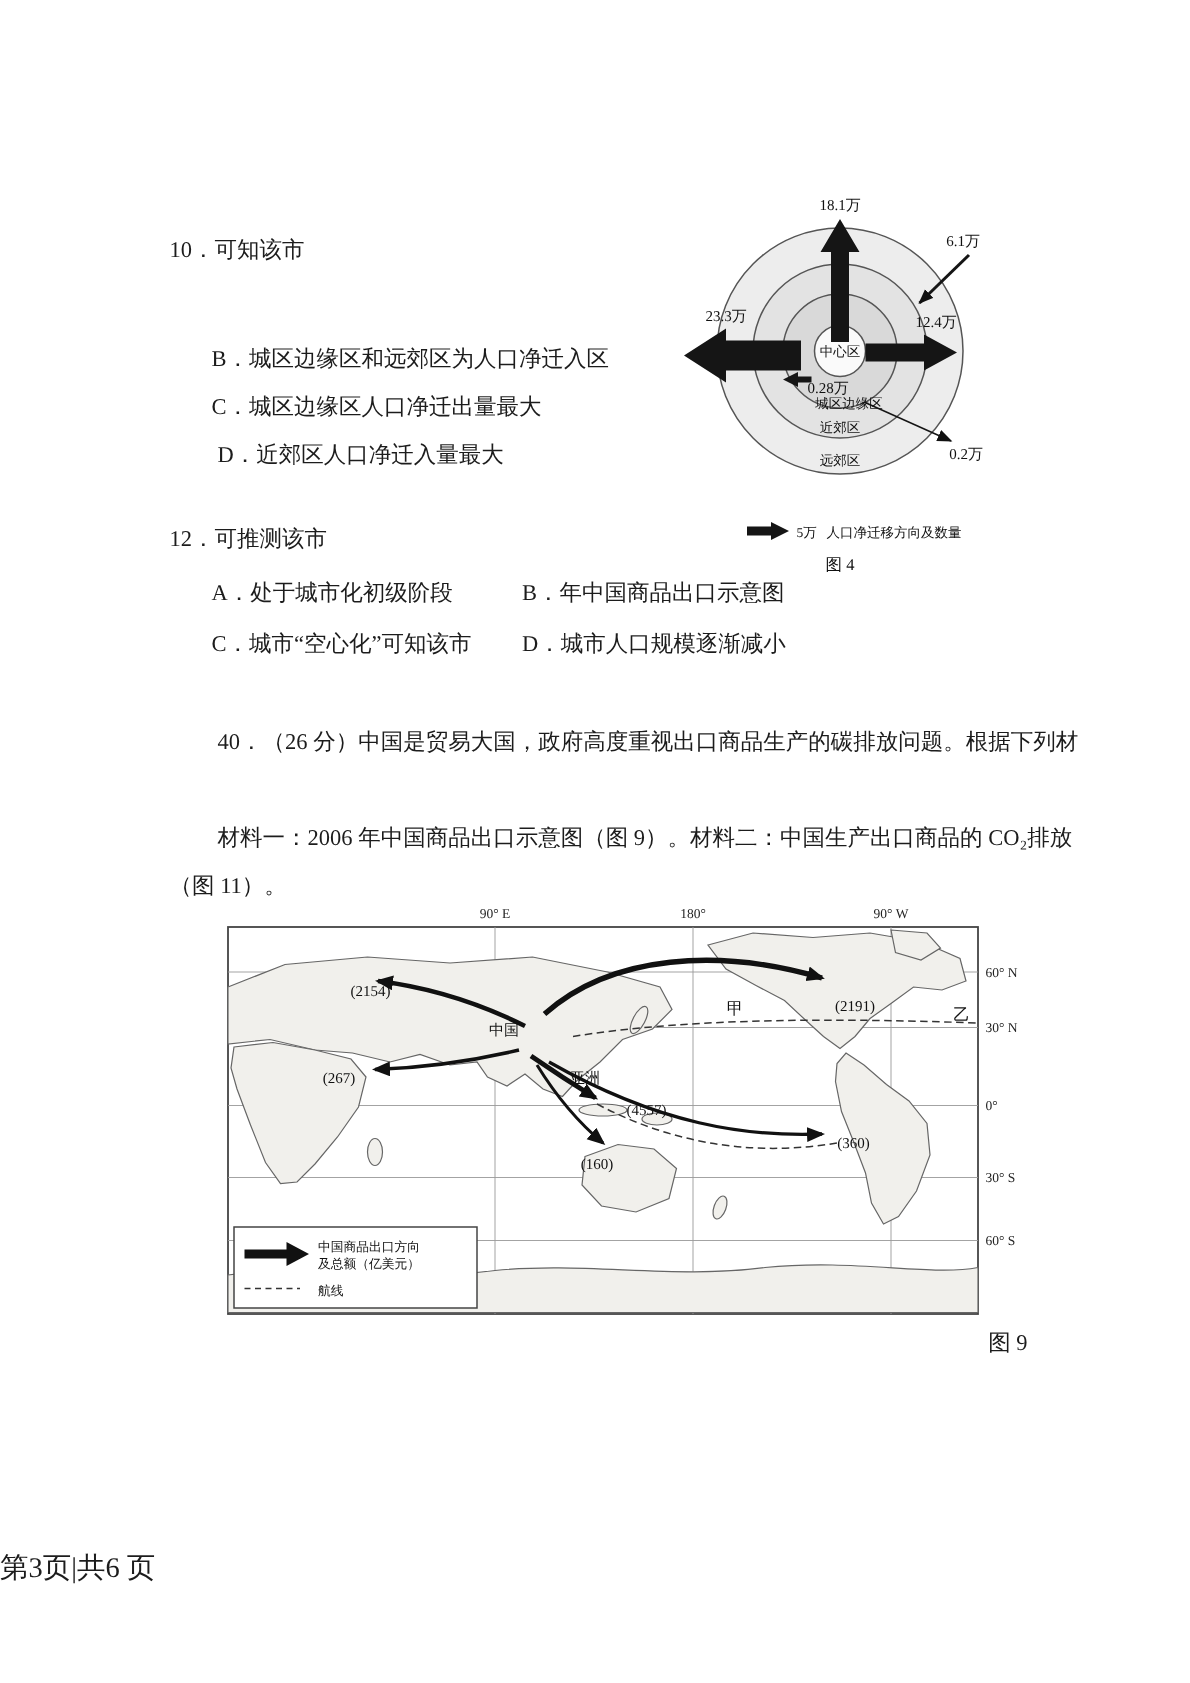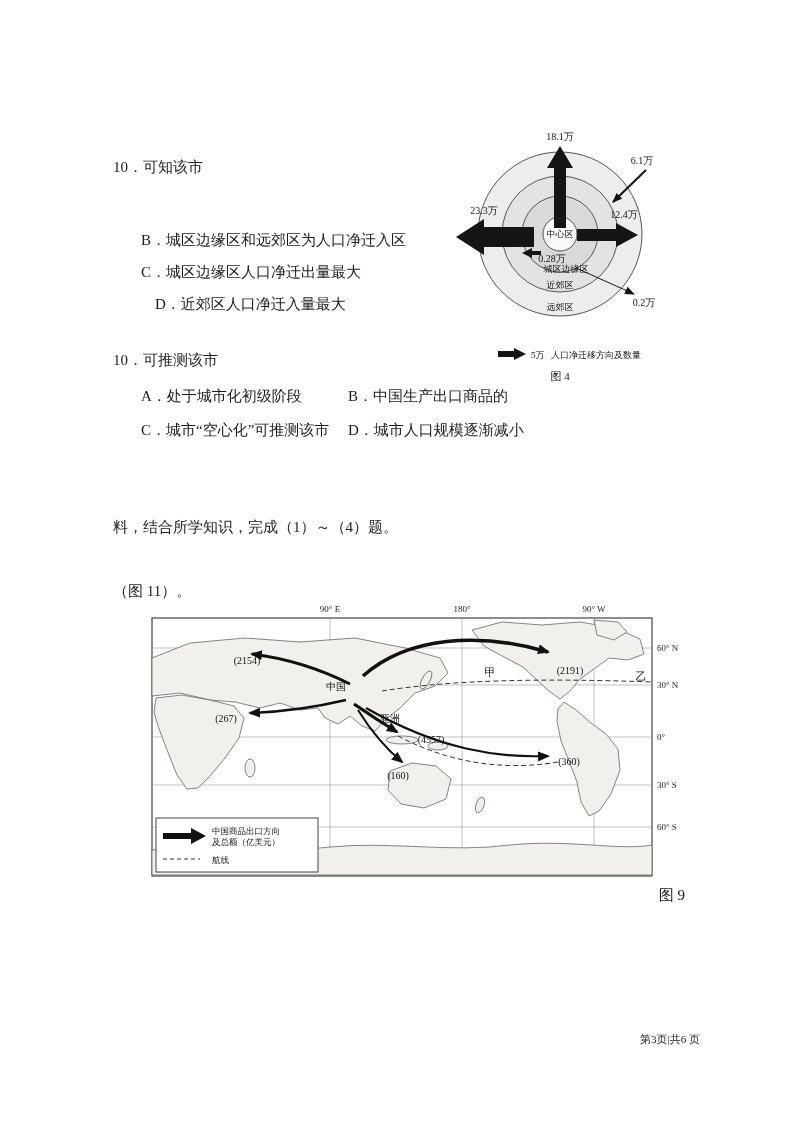--- a/index.html
+++ b/index.html
@@ -19,21 +19,21 @@
     svg text { font-family: "Liberation Serif", "DejaVu Serif", serif; }
   </style>
 </head>
 <body>
 
 <div class="page">
 
   <div class="abs t15" style="left:113px;top:158px">10．可知该市</div>
   <div class="abs t15" style="left:141px;top:231px">B．城区边缘区和远郊区为人口净迁入区</div>
   <div class="abs t15" style="left:141px;top:263px">C．城区边缘区人口净迁出量最大</div>
-  <div class="abs t15" style="left:155px;top:295px">D．近郊区人口净迁入量最大</div>
+  <div class="abs t15" style="left:145px;top:295px">D．近郊区人口净迁入量最大</div>
 
   <svg viewBox="0 0 224 265" style="left:448px;top:122px;width:224px;height:265px">
     <defs>
       <marker id="ah4" markerUnits="userSpaceOnUse" markerWidth="11" markerHeight="9" refX="9" refY="4" orient="auto">
         <path d="M0,0 L10,4 L0,8 Z" fill="#111"></path>
       </marker>
     </defs>
     <g>
       <circle cx="112" cy="112" r="82" fill="#ededed" stroke="#555" stroke-width="1"></circle>
       <circle cx="112" cy="112" r="58" fill="#e3e3e3" stroke="#555" stroke-width="1"></circle>
@@ -63,28 +63,29 @@
       <text x="112" y="188" text-anchor="middle">远郊区</text>
     </g>
     <g>
       <polygon fill="#151515" points="50,229 66,229 66,226 78,232 66,238 66,235 50,235"></polygon>
       <text x="83" y="236" font-size="9" fill="#111">5万</text>
       <text x="103" y="236" font-size="9" fill="#111">人口净迁移方向及数量</text>
     </g>
     <text x="112" y="258" font-size="11" fill="#111" text-anchor="middle">图 4</text>
   </svg>
 
-  <div class="abs t15" style="left:113px;top:351px">10．可推测该市</div>
+  <div class="abs t15" style="left:113px;top:351px">12．可推测该市</div>
   <div class="abs t15" style="left:141px;top:387px">A．处于城市化初级阶段</div>
-  <div class="abs t15" style="left:348px;top:387px">B．中国生产出口商品的</div>
-  <div class="abs t15" style="left:141px;top:421px">C．城市“空心化”可推测该市</div>
+  <div class="abs t15" style="left:348px;top:387px">B．年中国商品出口示意图</div>
+  <div class="abs t15" style="left:141px;top:421px">C．城市“空心化”可知该市</div>
   <div class="abs t15" style="left:348px;top:421px">D．城市人口规模逐渐减小</div>
 
 
-  <div class="abs t15" style="left:113px;top:518px">料，结合所学知识，完成（1）～（4）题。</div>
+  <div class="abs t15" style="left:145px;top:486px">40．（26 分）中国是贸易大国，政府高度重视出口商品生产的碳排放问题。根据下列材</div>
+  <div class="abs t15" style="left:145px;top:550px">材料一：2006 年中国商品出口示意图（图 9）。材料二：中国生产出口商品的 CO₂排放</div>
   <div class="abs t15" style="left:113px;top:582px">（图 11）。</div>
 
   <svg viewBox="0 0 535 285" style="left:150px;top:598px;width:535px;height:285px">
     <defs>
       <marker id="ah9" markerUnits="userSpaceOnUse" markerWidth="13" markerHeight="11" refX="10" refY="5" orient="auto">
         <path d="M0,0 L12,5 L0,10 Z" fill="#111"></path>
       </marker>
     </defs>
 
     <rect x="2" y="20" width="500" height="258" fill="#ffffff" stroke="#444" stroke-width="1.2"></rect>
@@ -163,15 +164,15 @@
       <polygon fill="#111" points="13,235 41,235 41,230 56,238 41,246 41,241 13,241"></polygon>
       <text x="62" y="236" font-size="8.5" fill="#111">中国商品出口方向</text>
       <text x="62" y="247" font-size="8.5" fill="#111">及总额（亿美元）</text>
       <line x1="13" y1="261" x2="50" y2="261" stroke="#333" stroke-width="1" stroke-dasharray="4,3"></line>
       <text x="62" y="265" font-size="8.5" fill="#111">航线</text>
     </g>
   </svg>
 
   <div class="abs" style="left:150px;top:886px;width:535px;font-size:15px">图 9</div>
 
-  <div class="abs" style="left:0;top:1032px;width:700px;text-align:right;font-size:11px">第3页|共6 页</div>
+  <div class="abs" style="left:0;top:1032px;width:700px;text-align:left;font-size:19px">第3页|共6 页</div>
 
 </div>
 
 </body></html>

